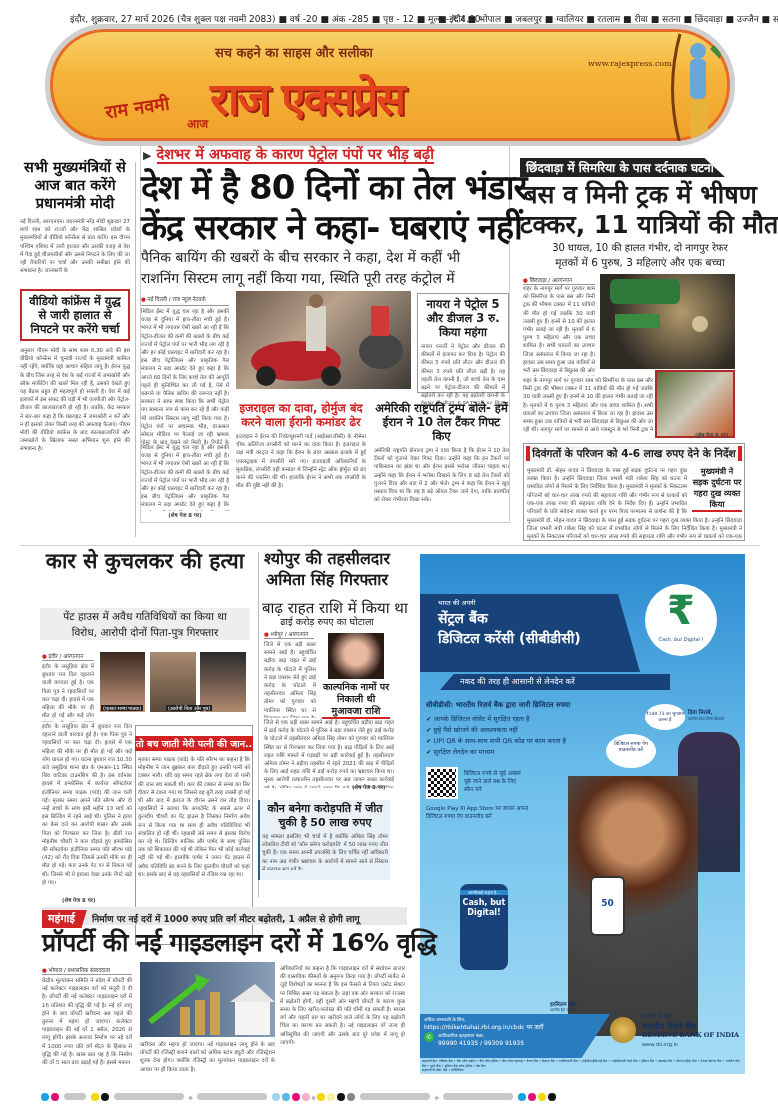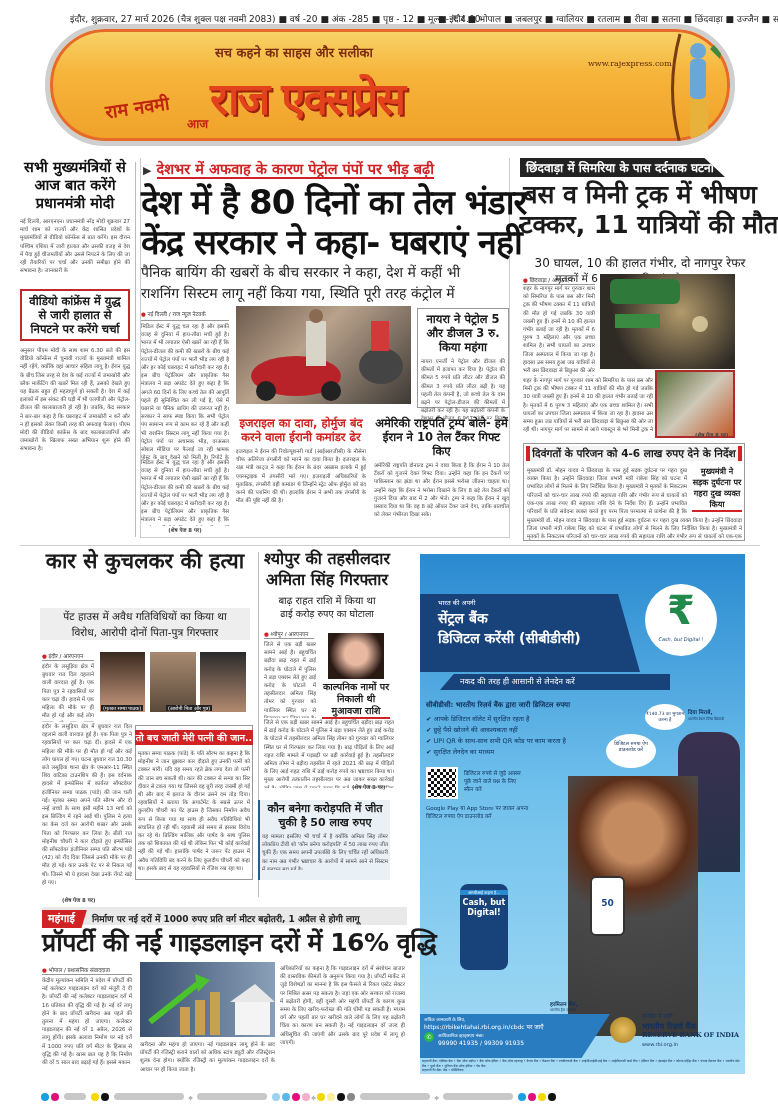--- a/index.html
+++ b/index.html
@@ -54,21 +54,21 @@
 </div>
 
 <div class="abs" style="left:20px;top:158px;width:110px">
   <div class="side-head">सभी मुख्यमंत्रियों से आज बात करेंगे प्रधानमंत्री मोदी</div>
   <div class="small" style="margin-top:5px;height:68px;overflow:hidden">नई दिल्ली, आरएनएन। प्रधानमंत्री नरेंद्र मोदी शुक्रवार 27 मार्च शाम को राज्यों और केंद्र शासित प्रदेशों के मुख्यमंत्रियों से वीडियो कॉन्फ्रेंस से बात करेंगे। इस दौरान पश्चिम एशिया में जारी हालात और उसकी वजह से देश में पैदा हुई चीजमतीयों और उससे निपटने के लिए की जा रही तैयारियों पर चर्चा और उनकी समीक्षा होने की संभावना है। जानकारी के</div>
   <div class="redbox" style="margin-top:4px;padding:3px 2px;text-align:center;font-weight:bold;font-size:11.5px;line-height:14px">वीडियो कांफ्रेंस में युद्ध से जारी हालात से निपटने पर करेंगे चर्चा</div>
   <div class="small" style="margin-top:5px;height:180px;overflow:hidden">अनुसार पीएम मोदी के साथ शाम 6.30 बजे की इस वीडियो कॉन्फ्रेंस में चुनावी राज्यों के मुख्यमंत्री शामिल नहीं रहेंगे, क्योंकि वहां आचार संहिता लागू है। ईरान युद्ध के बीच जिस तरह से देश के कई राज्यों में जमाखोरी और ब्लैक मार्केटिंग की खबरें मिल रही हैं, उसको देखते हुए यह बैठक बहुत ही महत्वपूर्ण हो सकती है। देश में कई इलाकों में इस संकट की घड़ी में भी एलपीजी और पेट्रोल-डीजल की कालाबाजारी हो रही है। जबकि, केंद्र सरकार ने बार-बार कहा है कि घबराहट में जमाखोरी न करें और न ही इसको लेकर किसी तरह की अफवाह फैलाएं। पीएम मोदी की वीडियो कांफ्रेंस के बाद कालाबाजारियों और जमाखोरों के खिलाफ सख्त अभियान शुरू होने की संभावना है।</div>
 </div>
 <div class="abs" style="left:135px;top:162px;width:1px;height:375px;background:#bbb"></div>
 
-<div class="abs" style="left:140px;top:158px;width:370px;height:380px;border:1px solid #ccc;border-top:none">
+<div class="abs" style="left:140px;top:143px;width:370px;height:380px;border:1px solid #ccc;border-top:none">
   <div class="abs" style="left:2px;top:0;white-space:nowrap">
     <span style="color:#333;font-size:11px">▶</span>
     <span class="kicker" style="border-bottom:2px solid #d12323">देशभर में अफवाह के कारण पेट्रोल पंपों पर भीड़ बढ़ी</span>
   </div>
   <div class="abs headline-xl" style="left:0;top:24px">देश में है 80 दिनों का तेल भंडार</div>
   <div class="abs headline-xl" style="left:0;top:64px">केंद्र सरकार ने कहा- घबराएं नहीं</div>
   <div class="abs sub" style="left:0;top:104px">पैनिक बायिंग की खबरों के बीच सरकार ने कहा, देश में कहीं भी</div>
   <div class="abs sub" style="left:0;top:125px">राशनिंग सिस्टम लागू नहीं किया गया, स्थिति पूरी तरह कंट्रोल में</div>
   <div class="abs byline" style="left:0;top:152px;width:88px;border-bottom:1px solid #999;padding-bottom:2px"><span class="dot">● </span><span>नई दिल्ली / राज न्यूज नेटवर्क</span></div>
   <div class="abs small" style="left:0;top:164px;width:88px;height:140px;overflow:hidden">मिडिल ईस्ट में युद्ध चल रहा है और इसकी वजह से दुनिया में हाय-तौबा मची हुई है। भारत में भी लगातार ऐसी खबरें आ रही हैं कि पेट्रोल-डीजल की कमी की खबरों के बीच कई राज्यों में पेट्रोल पंपों पर भारी भीड़ लग रही है और हर कोई घबराहट में खरीदारी कर रहा है। इस बीच पेट्रोलियम और प्राकृतिक गैस मंत्रालय ने बड़ा अपडेट देते हुए कहा है कि अगले 60 दिनों के लिए कच्चे तेल की आपूर्ति पहले ही सुनिश्चित कर ली गई है, ऐसे में घबराने या पैनिक बायिंग की जरूरत नहीं है। सरकार ने साफ स्पष्ट किया कि सभी पेट्रोल पंप सामान्य रूप से काम कर रहे हैं और कहीं भी राशनिंग सिस्टम लागू नहीं किया गया है। पेट्रोल पंपों पर अचानक भीड़, दरअसल सोशल मीडिया पर फैलाई जा रही भ्रामक पोस्ट के बाद देखने को मिली है। रिपोर्ट के मुताबिक, ऑयल मार्केटिंग कंपनियों ने आगाह की पहले ही व्यवस्था कर ली है, जिससे आपूर्ति में कोई कमी नहीं आएगी।</div>
@@ -96,21 +96,21 @@
     <div style="font-weight:bold;font-size:11.5px;line-height:14px;text-align:center">अमेरिकी राष्ट्रपति ट्रम्प बोले- हमें ईरान ने 10 तेल टैंकर गिफ्ट किए</div>
     <div class="small" style="margin-top:3px;height:60px;overflow:hidden">अमेरिकी राष्ट्रपति डोनाल्ड ट्रम्प ने दावा किया है कि ईरान ने 10 तेल टैंकरों को गुजरने देकर गिफ्ट दिया। उन्होंने कहा कि इन टैंकरों पर पाकिस्तान का झंडा था और ईरान इससे भरोसा जीतना चाहता था। उन्होंने कहा कि ईरान ने भरोसा दिखाने के लिए 8 बड़े तेल टैंकरों को गुजरने दिया और बाद में 2 और भेजे। ट्रम्प ने कहा कि ईरान ने खुद प्रस्ताव दिया था कि वह 8 बड़े ऑयल टैंकर जाने देगा, ताकि बातचीत को लेकर गंभीरता दिखा सके।</div>
   </div>
   <div class="abs small" style="left:0;top:368px;width:88px;text-align:center;font-weight:bold">(शेष पेज 8 पर)</div>
 </div>
 
 <div class="abs" style="left:520px;top:158px;width:240px">
   <div style="background:#222;color:#fff;font-weight:bold;font-size:12px;padding:1px 6px;width:205px;clip-path:polygon(0 0,90% 0,100% 100%,0 100%);white-space:nowrap">छिंदवाड़ा में सिमरिया के पास दर्दनाक घटना</div>
   <div style="font-weight:bold;font-size:25px;line-height:30px;text-align:center;margin-top:3px;white-space:nowrap">बस व मिनी ट्रक में भीषण</div>
   <div style="font-weight:bold;font-size:25px;line-height:30px;text-align:center;white-space:nowrap">टक्कर, 11 यात्रियों की मौत</div>
-  <div style="font-size:12px;line-height:15px;text-align:center;white-space:nowrap;margin-top:16px">30 घायल, 10 की हालत गंभीर, दो नागपुर रेफर</div>
+  <div style="font-size:10px;line-height:15px;text-align:center;white-space:nowrap;margin-top:0">30 घायल, 10 की हालत गंभीर, दो नागपुर रेफर</div>
   <div style="font-size:10.5px;line-height:15px;text-align:center;white-space:nowrap">मृतकों में 6 पुरुष, 3 महिलाएं और एक बच्चा</div>
 </div>
 <div class="abs byline" style="left:523px;top:276px;width:72px;border-bottom:1px solid #999"><span class="dot">● </span><span>छिंदवाड़ा / आरएनएन</span></div>
 <div class="abs small" style="left:523px;top:284px;width:72px;height:92px;overflow:hidden">शहर के नागपुर मार्ग पर गुरुवार शाम को सिमरिया के पास बस और मिनी ट्रक की भीषण टक्कर में 11 यात्रियों की मौत हो गई जबकि 30 यात्री जख्मी हुए हैं। इनमें से 10 की हालत गंभीर बताई जा रही है। मृतकों में 6 पुरुष 3 महिलाएं और एक बच्चा शामिल है। सभी घायलों का उपचार जिला अस्पताल में किया जा रहा है। हादसा उस समय हुआ जब यात्रियों से भरी बस छिंदवाड़ा से बिछुआ की ओर जा रही थी। नागपुर मार्ग पर सामने से आये ग्लास्टून से भरे मिनी ट्रक ने बस को जोरदार टक्कर मार दी जिससे बस सड़क के किनारे पलट गई। हादसे के बाद यहां एंबुलेंस की मदद से घायलों को जिला अस्पताल पहुंचाया गया।</div>
 <div class="abs small" style="left:523px;top:376px;width:130px;height:58px;overflow:hidden">शहर के नागपुर मार्ग पर गुरुवार शाम को सिमरिया के पास बस और मिनी ट्रक की भीषण टक्कर में 11 यात्रियों की मौत हो गई जबकि 30 यात्री जख्मी हुए हैं। इनमें से 10 की हालत गंभीर बताई जा रही है। मृतकों में 6 पुरुष 3 महिलाएं और एक बच्चा शामिल है। सभी घायलों का उपचार जिला अस्पताल में किया जा रहा है। हादसा उस समय हुआ जब यात्रियों से भरी बस छिंदवाड़ा से बिछुआ की ओर जा रही थी। नागपुर मार्ग पर सामने से आये ग्लास्टून से भरे मिनी ट्रक ने बस को जोरदार टक्कर मार दी जिससे बस सड़क के किनारे पलट गई। हादसे के बाद यहां एंबुलेंस की मदद से घायलों को जिला अस्पताल पहुंचाया गया।</div>
 <div class="abs photo-night" style="left:600px;top:274px;width:135px;height:95px">
   <svg width="135" height="95">
       <rect x="10" y="5" width="70" height="25" rx="6" fill="#2f7a3a"></rect>
       <rect x="15" y="40" width="45" height="14" fill="#3a8a42"></rect>
       <circle cx="100" cy="50" r="8" fill="#f0e0b0" opacity=".7"></circle>
@@ -139,31 +139,31 @@
 <div class="abs small" style="left:42px;top:662px;width:52px;height:60px;overflow:hidden">इंदौर के लसूड़िया क्षेत्र में बुधवार रात दिल दहलाने वाली वारदात हुई है। एक पिता पुत्र ने रहवासियों पर कार चढ़ा दी। हादसे में एक महिला की मौके पर ही मौत हो गई और कई लोग घायल हो गए। घटना बुधवार रात 10.30 बजे लसूड़िया थाना क्षेत्र के एमआर-11 स्थित शिव वाटिका टाउनशिप की है। इस दर्दनाक हादसे में इन्फोसिस में कार्यरत सॉफ्टवेयर इंजीनियर सम्या पाठक (पांडे) की जान चली गई। मृतका सम्या अपने पति सौरभ और दो नन्हें बच्चों के साथ इसी महीने 13 मार्च को इस बिल्डिंग में रहने आई थी। पुलिस ने हत्या का केस दर्ज कर आरोपी शब्बर और उसके पिता को गिरफ्तार कर लिया है। बीती रात मोहनीश चौधरी ने कार दौड़ाते हुए इन्फोसिस की सॉफ्टवेयर इंजीनियर सम्या पति सौरभ पांडे (42) को रौंद दिया जिससे उनकी मौके पर ही मौत हो गई। कार उनके पेट पर से निकल गई थी। जिसने भी ये हादसा देखा उनके रोंगटे खड़े हो गए।</div>
 <div class="abs small" style="left:42px;top:722px;width:90px;height:172px;overflow:hidden">इंदौर के लसूड़िया क्षेत्र में बुधवार रात दिल दहलाने वाली वारदात हुई है। एक पिता पुत्र ने रहवासियों पर कार चढ़ा दी। हादसे में एक महिला की मौके पर ही मौत हो गई और कई लोग घायल हो गए। घटना बुधवार रात 10.30 बजे लसूड़िया थाना क्षेत्र के एमआर-11 स्थित शिव वाटिका टाउनशिप की है। इस दर्दनाक हादसे में इन्फोसिस में कार्यरत सॉफ्टवेयर इंजीनियर सम्या पाठक (पांडे) की जान चली गई। मृतका सम्या अपने पति सौरभ और दो नन्हें बच्चों के साथ इसी महीने 13 मार्च को इस बिल्डिंग में रहने आई थी। पुलिस ने हत्या का केस दर्ज कर आरोपी शब्बर और उसके पिता को गिरफ्तार कर लिया है। बीती रात मोहनीश चौधरी ने कार दौड़ाते हुए इन्फोसिस की सॉफ्टवेयर इंजीनियर सम्या पति सौरभ पांडे (42) को रौंद दिया जिससे उनकी मौके पर ही मौत हो गई। कार उनके पेट पर से निकल गई थी। जिसने भी ये हादसा देखा उनके रोंगटे खड़े हो गए।</div>
 <div class="abs small" style="left:62px;top:896px;font-weight:bold">(शेष पेज 8 पर)</div>
 
 <div class="abs" style="left:100px;top:652px;width:45px;height:60px;background:linear-gradient(#3a2a20,#c89a80)"></div>
 <div class="abs" style="left:150px;top:652px;width:46px;height:60px;background:linear-gradient(#a88a70,#5a4a3a)"></div>
 <div class="abs" style="left:200px;top:652px;width:46px;height:60px;background:linear-gradient(#2a2a2a,#b28a70)"></div>
 <div class="abs" style="left:101px;top:705px;font-size:5px;background:#222;color:#fff;padding:0 2px">(मृतका सम्या पाठक)</div>
 <div class="abs" style="left:166px;top:705px;font-size:5px;background:#222;color:#fff;padding:0 2px">(आरोपी पिता और पुत्र)</div>
 
-<div class="abs boxed" style="left:135px;top:725px;width:118px;height:155px;padding:4px 2px">
+<div class="abs boxed" style="left:135px;top:725px;width:118px;height:220px;padding:10px 2px">
   <div style="background:#d12323;color:#fff;font-weight:bold;font-size:9.5px;line-height:15px;text-align:center;margin:0 -3px;white-space:nowrap;overflow:hidden">तो बच जाती मेरी पत्नी की जान..</div>
   <div class="small" style="margin-top:4px;height:150px;overflow:hidden">मृतका सम्या पाठक (पांडे) के पति सौरभ का कहना है कि मोहनीश ने जान बूझकर कार दौड़ाते हुए उनकी पत्नी को टक्कर मारी। यदि वह समय रहते ब्रेक लगा देता तो पत्नी की जान बच सकती थी। कार की टक्कर से सम्या का सिर दीवार से टकरा गया था जिससे वह बुरी तरह जख्मी हो गई थी और बाद में इलाज के दौरान उसने दम तोड़ दिया। रहवासियों ने बताया कि अपार्टमेंट के सबसे ऊपर में कुलदीप चौधरी का पेंट हाउस है जिसका निर्माण अवैध रूप से किया गया था साथ ही अवैध गतिविधियां भी संचालित हो रही थीं। रहवासी लंबे समय से इसका विरोध कर रहे थे। बिल्डिंग मालिक और पार्षद के साथ पुलिस तक को शिकायत की गई थी लेकिन फिर भी कोई कार्रवाई नहीं की गई थी। हालांकि पार्षद ने जरूर पेंट हाउस में अवैध गतिविधि बंद करने के लिए कुलदीप चौधरी को कहा था। इसके बाद से वह रहवासियों से रंजिश रख रहा था।</div>
 </div>
 
 <div class="abs" style="left:258px;top:552px;width:1px;height:345px;background:#bbb"></div>
 
 <div class="abs" style="left:262px;top:548px;width:130px;text-align:center">
   <div style="font-weight:bold;font-size:16px;line-height:21px;white-space:nowrap">श्योपुर की तहसीलदार</div>
   <div style="font-weight:bold;font-size:16px;line-height:21px;white-space:nowrap">अमिता सिंह गिरफ्तार</div>
-  <div style="font-size:10px;line-height:13px;white-space:nowrap;margin-top:4px">बाढ़ राहत राशि में किया था</div>
+  <div style="font-size:15px;line-height:13px;white-space:nowrap;margin-top:12px">बाढ़ राहत राशि में किया था</div>
   <div style="font-size:9.5px;line-height:13px;white-space:nowrap">ढाई करोड़ रुपए का घोटाला</div>
 </div>
 <div class="abs byline" style="left:264px;top:630px;width:50px;border-bottom:1px solid #999"><span class="dot">● </span><span>श्योपुर / आरएनएन</span></div>
 <div class="abs small" style="left:264px;top:640px;width:52px;height:78px;overflow:hidden">जिले से एक बड़ी खबर सामने आई है। बहुचर्चित बड़ौदा बाढ़ राहत में ढाई करोड़ के घोटाले में पुलिस ने बड़ा एक्शन लेते हुए ढाई करोड़ के घोटाले में तहसीलदार अमिता सिंह तोमर को गुरुवार को ग्वालियर स्थित घर से गिरफ्तार कर लिया गया है। बाढ़ पीड़ितों के लिए आई राहत राशि मामले में गड़बड़ी पर बड़ी कार्रवाई हुई है। तहसीलदार अमिता तोमर ने बड़ौदा तहसील में रहते 2021 की बाढ़ में पीड़ितों के लिए आई राहत राशि में ढाई करोड़ रुपये का भ्रष्टाचार किया था। मुख्य आरोपी तत्कालीन तहसीलदार पर अब जाकर सख्त कार्रवाई हुई है। ऑडिट जांच में सामने आया कि कई अपात्र और काल्पनिक नामों पर मुआवजा राशि निकाली गई, दस्तावेजों में हेरफेर कर सरकारी खजाने को बड़ा नुकसान पहुंचाया गया।</div>
 <div class="abs small" style="left:264px;top:718px;width:130px;height:70px;overflow:hidden">जिले से एक बड़ी खबर सामने आई है। बहुचर्चित बड़ौदा बाढ़ राहत में ढाई करोड़ के घोटाले में पुलिस ने बड़ा एक्शन लेते हुए ढाई करोड़ के घोटाले में तहसीलदार अमिता सिंह तोमर को गुरुवार को ग्वालियर स्थित घर से गिरफ्तार कर लिया गया है। बाढ़ पीड़ितों के लिए आई राहत राशि मामले में गड़बड़ी पर बड़ी कार्रवाई हुई है। तहसीलदार अमिता तोमर ने बड़ौदा तहसील में रहते 2021 की बाढ़ में पीड़ितों के लिए आई राहत राशि में ढाई करोड़ रुपये का भ्रष्टाचार किया था। मुख्य आरोपी तत्कालीन तहसीलदार पर अब जाकर सख्त कार्रवाई हुई है। ऑडिट जांच में सामने आया कि कई अपात्र और काल्पनिक नामों पर मुआवजा राशि निकाली गई, दस्तावेजों में हेरफेर कर सरकारी खजाने को बड़ा नुकसान पहुंचाया गया।</div>
 <div class="abs small" style="left:352px;top:783px;font-weight:bold">(शेष पेज 8 पर)</div>
 <div class="abs" style="left:328px;top:633px;width:56px;height:46px;background:radial-gradient(circle at 50% 45%,#e8b8a0 30%,#2a1a14 70%)"></div>
 <div class="abs" style="left:322px;top:681px;width:68px;font-weight:bold;font-size:9.5px;line-height:12px;text-align:center;border-bottom:2px solid #d12323">काल्पनिक नामों पर निकाली थी मुआवजा राशि</div>
 <div class="abs" style="left:258px;top:800px;width:132px;height:80px;background:#eaf1f6;border-left:2px solid #2a5c88;padding:2px">
   <div style="font-weight:bold;font-size:11px;line-height:14px;text-align:center">कौन बनेगा करोड़पति में जीत चुकी है 50 लाख रुपए</div>

